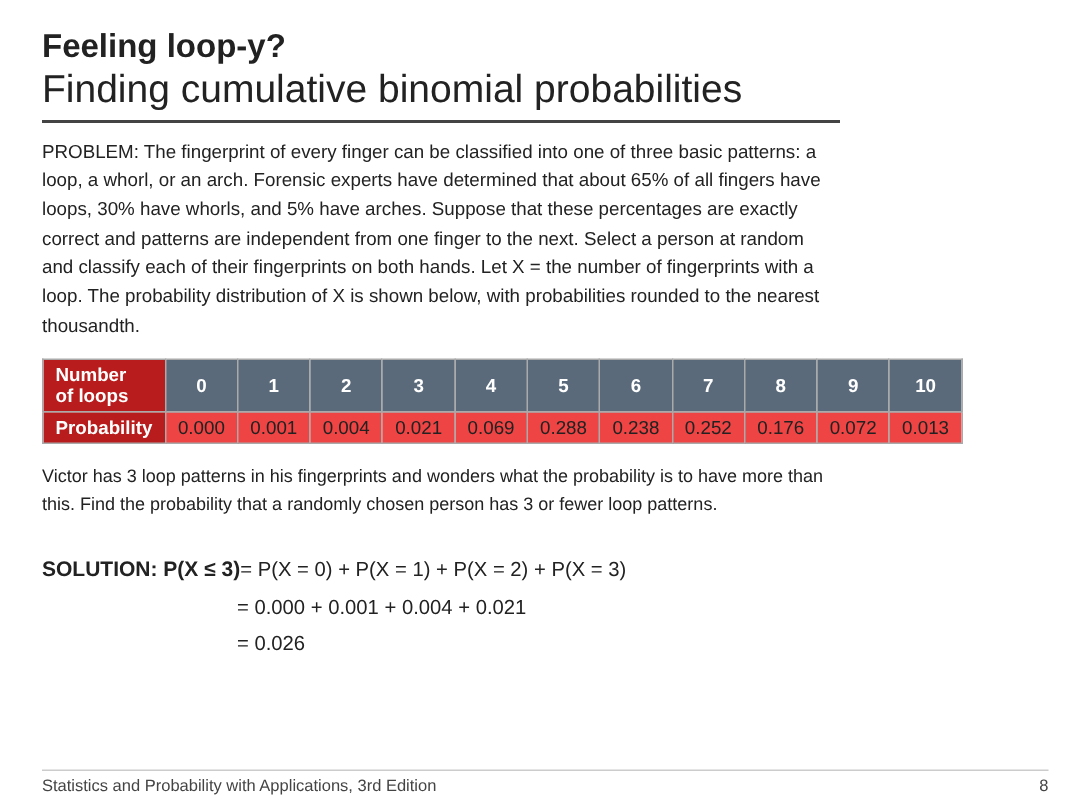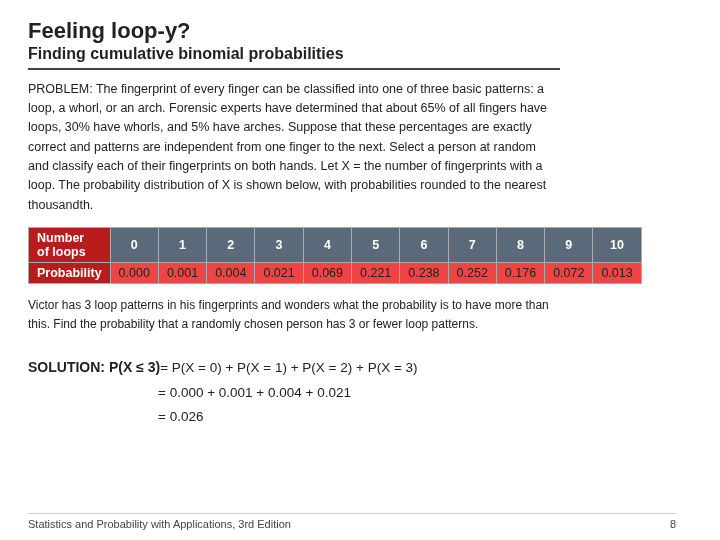--- a/index.html
+++ b/index.html
@@ -25,22 +25,22 @@
       padding-bottom: 4px;
       margin-bottom: 10px;
     }
     .title-main {
       font-size: 22px;
       font-weight: bold;
       color: #222;
       line-height: 1.2;
     }
     .title-sub {
-      font-size: 16px;
-      font-weight: bold;
+      font-size: 26px;
+      font-weight: normal;
       color: #222;
       line-height: 1.2;
     }
     .problem-text {
       font-size: 12.5px;
       line-height: 1.55;
       margin-bottom: 12px;
       color: #222;
     }
     .problem-text .bold {
@@ -87,21 +87,21 @@
       margin-bottom: 8px;
     }
     .solution-label {
       font-weight: bold;
       font-size: 14px;
     }
     .footer {
       position: absolute;
       bottom: 10px;
       left: 28px;
-      right: 44px;
+      right: 21px;
       display: flex;
       justify-content: space-between;
       align-items: flex-end;
       font-size: 11px;
       color: #444;
       border-top: 1px solid #ccc;
       padding-top: 4px;
     }
     .solution-row {
       display: flex;
@@ -146,21 +146,21 @@
       <td class="header-num">9</td>
       <td class="header-num">10</td>
     </tr>
     <tr>
       <td class="label-cell">Probability</td>
       <td class="value-cell">0.000</td>
       <td class="value-cell">0.001</td>
       <td class="value-cell">0.004</td>
       <td class="value-cell">0.021</td>
       <td class="value-cell">0.069</td>
-      <td class="value-cell">0.221</td>
+      <td class="value-cell">0.288</td>
       <td class="value-cell">0.238</td>
       <td class="value-cell">0.252</td>
       <td class="value-cell">0.176</td>
       <td class="value-cell">0.072</td>
       <td class="value-cell">0.013</td>
     </tr>
   </tbody>
     </table>
 
   <div class="victor-text">Victor has 3 loop patterns in his fingerprints and wonders what the probability is to have more than this. Find the probability that a randomly chosen person has 3 or fewer loop patterns.</div>

